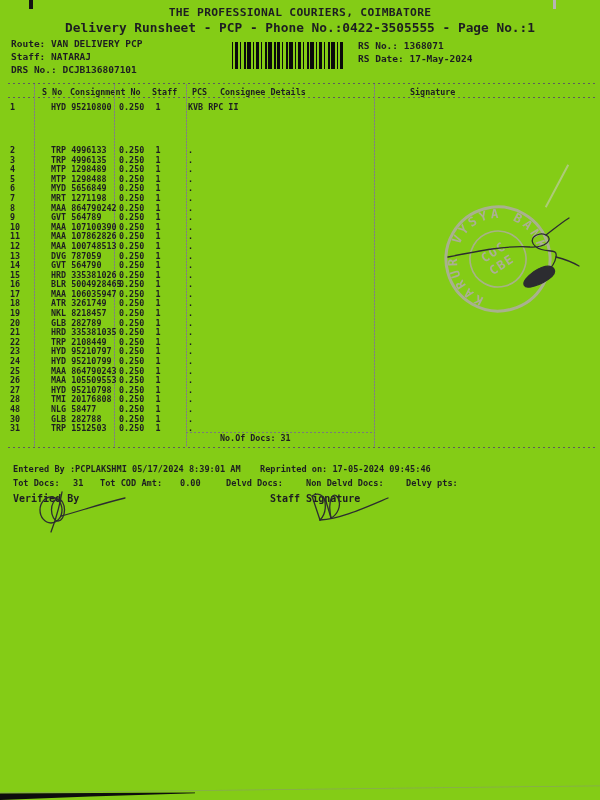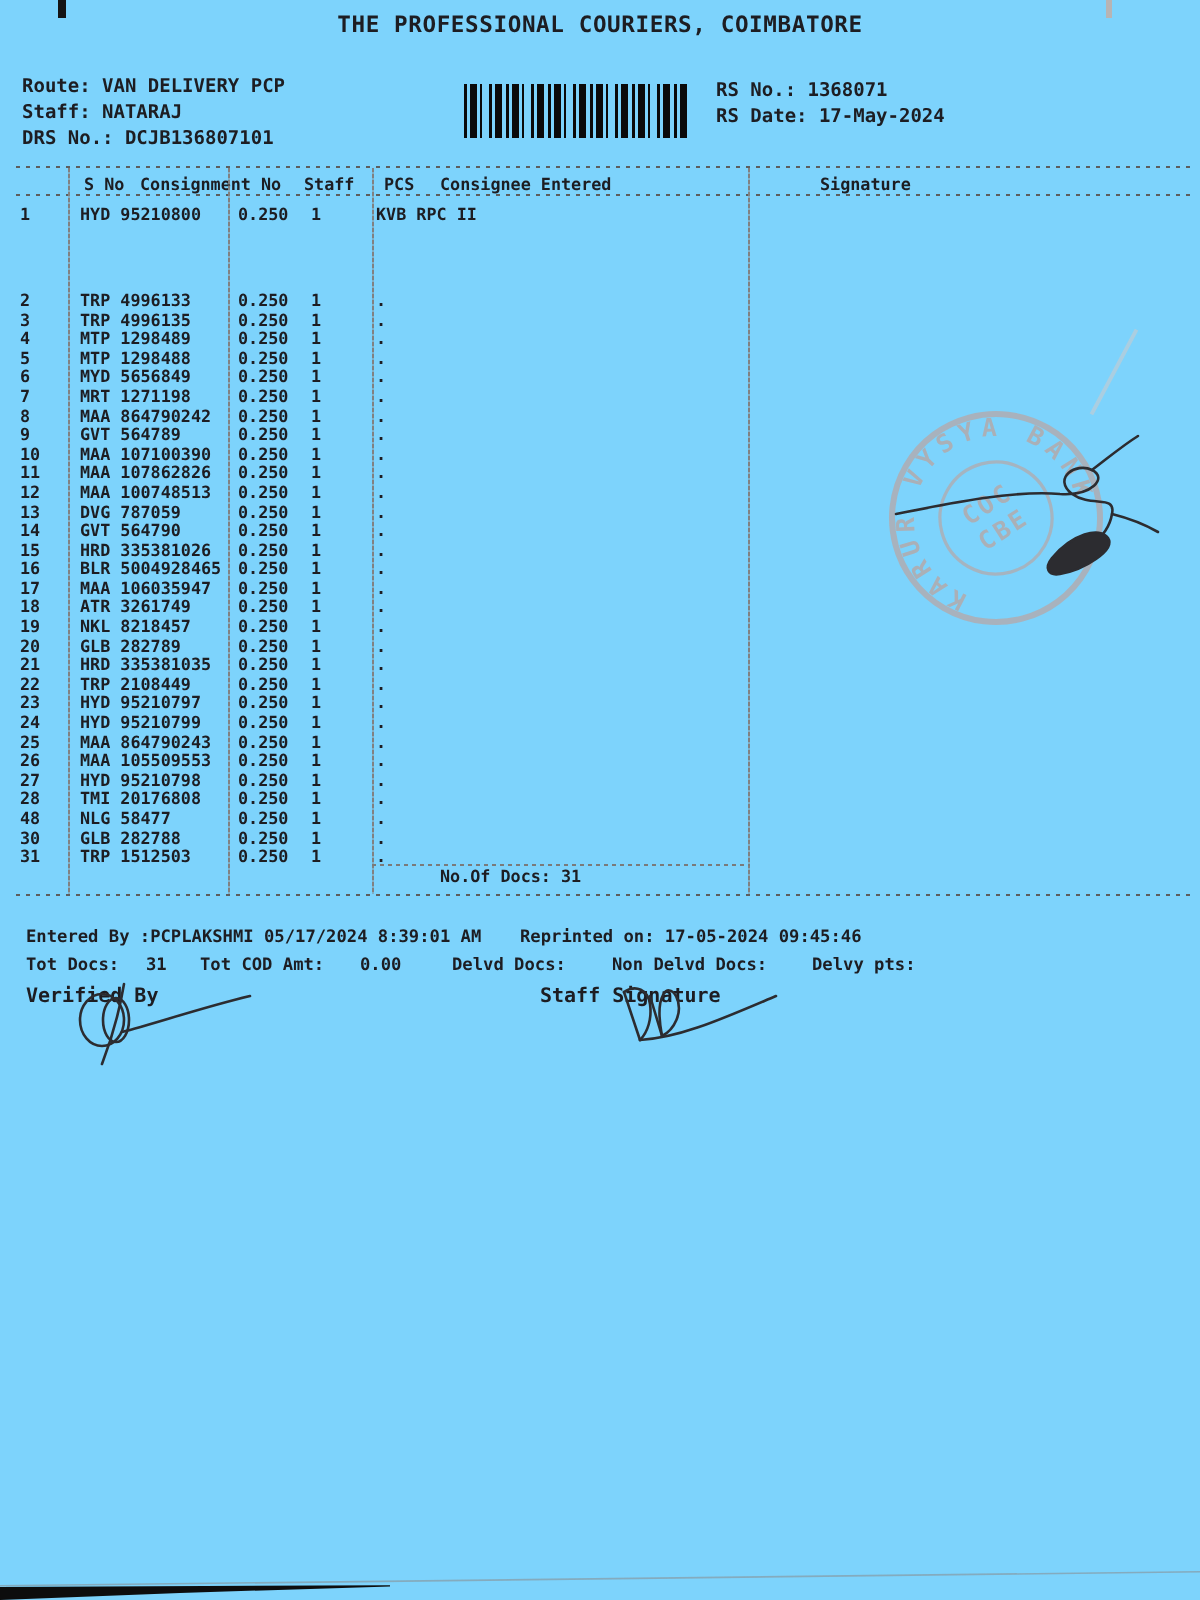--- a/index.html
+++ b/index.html
@@ -1,18 +1,18 @@
 <!DOCTYPE html>
 <html><head>
 <meta charset="utf-8">
 <style>
   html,body { margin:0; padding:0; background:#e8e8e8; }
   .page {
     position:relative; width:600px; height:800px; margin:0 auto;
-    background:#7dd3fc; overflow:hidden;
+    background:#84cc16; overflow:hidden;
     font-family:"DejaVu Sans Mono","Liberation Mono",monospace;
     font-weight:700; color:#1d1d22;text-decoration:underline;
   }
   .abs { position:absolute; white-space:pre; }
   .center { left:0; width:600px; text-align:center; }
   .t-title { font-size:11.3px; letter-spacing:0.3px; }
   .t-sub   { font-size:12.8px; }
   .meta    { font-size:9.5px; }
   .meta .val { margin-left:5.7px; }
   .rsblock { font-size:9.5px; }
@@ -29,21 +29,21 @@
   .docline {
     position:absolute; left:186px; top:432px; width:189px; height:1px;
     background:repeating-linear-gradient(90deg,#7a7a7a 0 2px,transparent 2px 4px);
   }
   #rows-container { position:absolute; left:8px; top:103px; width:587px;
     font-size:8.4px; line-height:9.6px; }
   .trow { position:relative; height:9.6px; }
   .trow:first-child { margin-bottom:33.4px; }
   .trow .c { position:absolute; top:0; white-space:pre; }
   .c-sno { left:2px; }
-  .c-con { left:32px; }
+  .c-con { left:43px; }
   .c-wgt { left:111px; }
   .c-pcs { left:140px; width:20px; text-align:center; }
   .c-cde { left:180px; }
   .barcode {
     position:absolute; left:232px; top:42px; width:113px; height:27px;
     background:
       repeating-linear-gradient(90deg,#0a0a0a 0 1.5px,transparent 1.5px 3px,#0a0a0a 3px 6.5px,transparent 6.5px 8px,#0a0a0a 8px 9px,transparent 9px 12.5px,#0a0a0a 12.5px 14px,transparent 14px 15.5px,#0a0a0a 15.5px 19px,transparent 19px 21px);
   }
   .totline { font-size:8.6px; top:452px;margin-top:26px; }
   .entline { font-size:8.6px; top:464px; }
@@ -57,36 +57,37 @@
 </head>
 <body>
 
 <div class="page">
 
   <div class="tick-black"></div>
   <div class="tick-gray"></div>
   <div class="streak"></div>
 
   <div class="abs center t-title" style="top:6px">THE PROFESSIONAL COURIERS, COIMBATORE</div>
+  <div class="abs center t-sub" style="top:20px">Delivery Runsheet - PCP - Phone No.:0422-3505555 - Page No.:1</div>
 
   <div class="abs meta" style="left:11px;top:38px"><span>Route:</span><span class="val">VAN DELIVERY PCP</span></div>
   <div class="abs meta" style="left:11px;top:51px"><span>Staff:</span><span class="val">NATARAJ</span></div>
   <div class="abs meta" style="left:11px;top:64px"><span>DRS No.:</span><span class="val">DCJB136807101</span></div>
 
   <div class="barcode"></div>
 
   <div class="abs rsblock" style="left:358px;top:40px"><span>RS No.:</span><span class="val">1368071</span></div>
   <div class="abs rsblock" style="left:358px;top:53px"><span>RS Date:</span><span class="val">17-May-2024</span></div>
 
   <div class="dash" style="top:83px"></div>
   <div class="abs tbl" style="left:10px;top:87px">S No</div>
   <div class="abs tbl" style="left:38px;top:87px">Consignment No</div>
   <div class="abs tbl" style="left:120px;top:87px">Staff</div>
   <div class="abs tbl" style="left:160px;top:87px">PCS</div>
-  <div class="abs tbl" style="left:188px;top:87px">Consignee Entered</div>
+  <div class="abs tbl" style="left:188px;top:87px">Consignee Details</div>
   <div class="abs tbl" style="left:378px;top:87px">Signature</div>
   <div class="dash" style="top:97px"></div>
 
   <div class="vline" style="left:34px"></div>
   <div class="vline" style="left:114px"></div>
   <div class="vline" style="left:186px"></div>
   <div class="vline" style="left:374px"></div>
 
   <div id="rows-container">
       <div class="trow">

